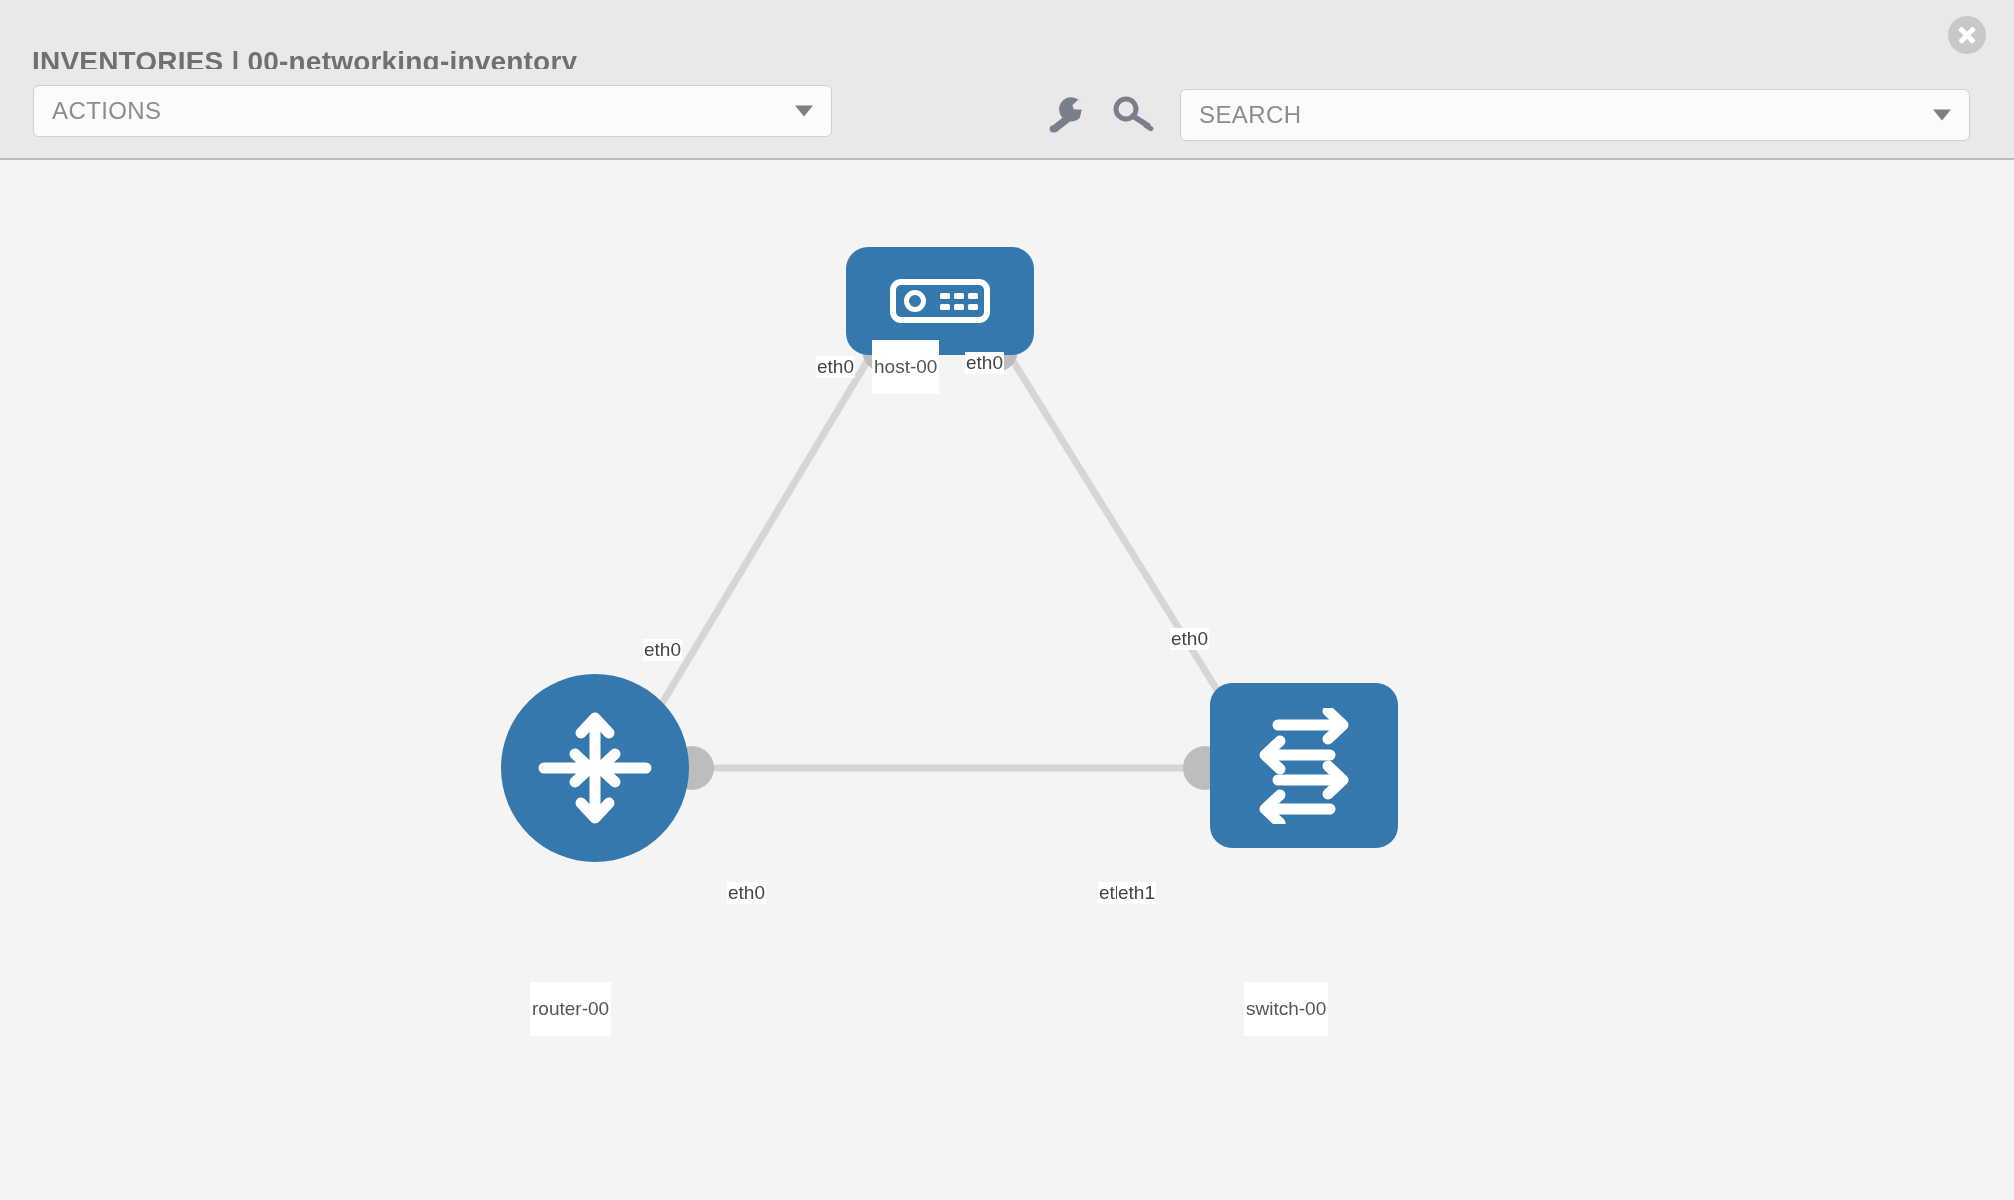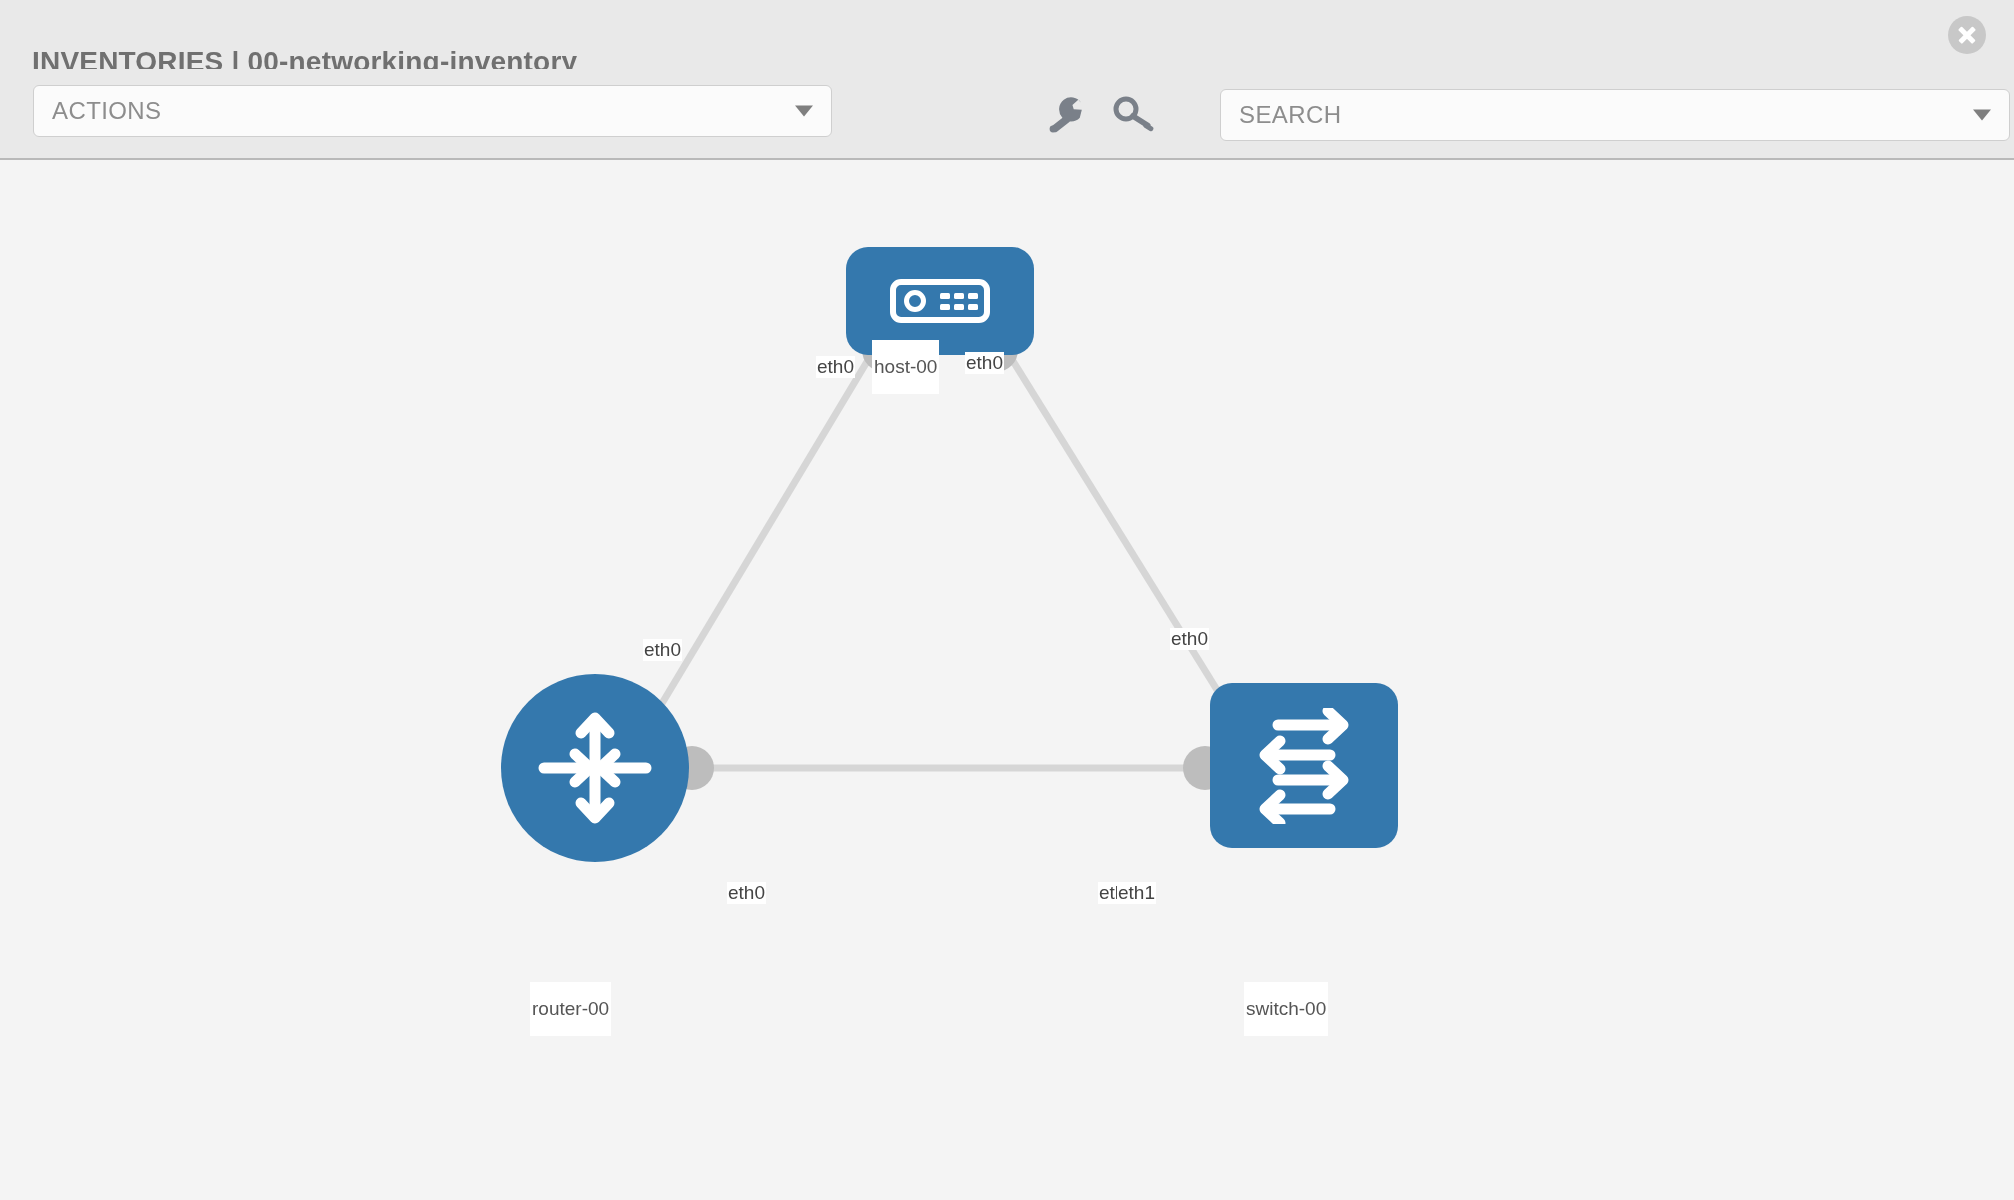--- a/index.html
+++ b/index.html
@@ -49,21 +49,21 @@
     position: absolute; left: 18px; top: 50%; transform: translateY(-50%);
     font-size: 24px; color: #8d8d8d; letter-spacing: 0.4px; white-space: nowrap;
   }
   .caret {
     position: absolute; right: 18px; top: 50%; transform: translateY(-50%);
     width: 0; height: 0;
     border-left: 9px solid transparent; border-right: 9px solid transparent;
     border-top: 11px solid #7f7f7f;
   }
   #actions-select { left: 33px; top: 16px; width: 799px; }
-  #search-select  { left: 1220px; top: 20px; width: 790px; }
+  #search-select  { left: 1180px; top: 20px; width: 790px; }
 
   .tool-icon {
     position: absolute; top: 27px; width: 44px; height: 40px; cursor: pointer;
   }
   #wrench-icon { left: 1046px; }
   #key-icon    { left: 1113px; }
   .tool-icon svg { display: block; }
 
   
   .canvas {

